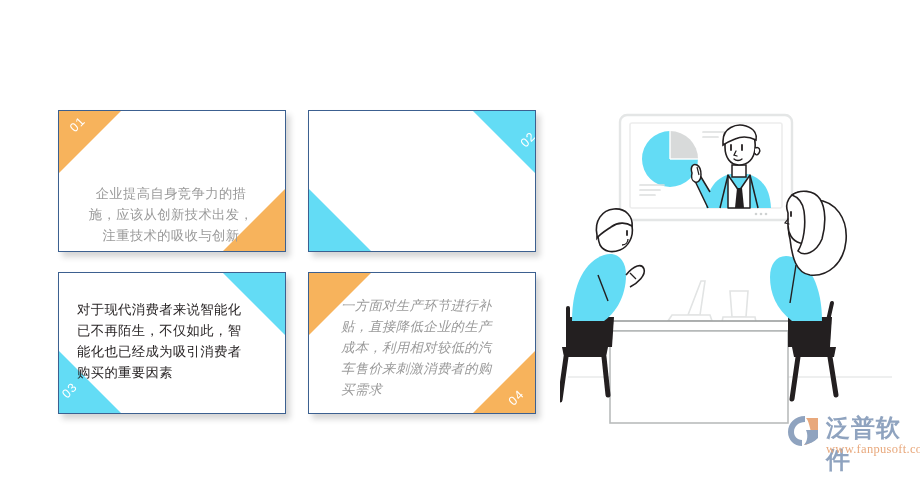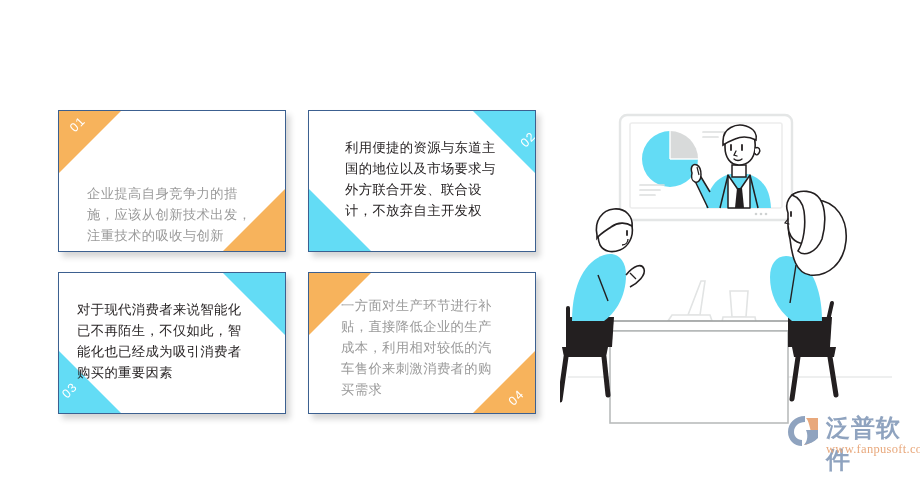--- a/index.html
+++ b/index.html
@@ -75,42 +75,41 @@
 </style>
 </head>
 <body>
 
 <div id="stage">
 
   <div class="card" style="left:58px;top:110px;width:228px;height:142px;">
     <div class="corner c-tl-orange"></div>
     <div class="corner-num num-tl">01</div>
     <div class="corner c-br-orange"></div>
-    <div class="card-text t-gray" style="top:72px;left:28px;right:18px;width:168px;">企业提高自身竞争力的措施，应该从创新技术出发，注重技术的吸收与创新</div>
+    <div class="card-text t-gray" style="top:72px;left:28px;right:18px;width:168px;text-align:center;">企业提高自身竞争力的措施，应该从创新技术出发，注重技术的吸收与创新</div>
   </div>
 
   <div class="card" style="left:308px;top:110px;width:228px;height:142px;">
     <div class="corner c-tr-cyan"></div>
     <div class="corner-num num-tr">02</div>
     <div class="corner c-bl-cyan"></div>
-    <div class="card-text t-dark" style="top:26px;left:36px;right:14px;width:152px;">利用便捷的资源与东道主国的地位以及市场要求与外方联合开发、联合设计，不放弃自主开发权</div>
   </div>
 
   <div class="card" style="left:58px;top:272px;width:228px;height:142px;">
     <div class="corner c-tr-cyan2"></div>
     <div class="corner c-bl-cyan"></div>
     <div class="corner-num num-bl">03</div>
     <div class="card-text t-dark" style="top:26px;left:18px;right:16px;width:168px;">对于现代消费者来说智能化已不再陌生，不仅如此，智能化也已经成为吸引消费者购买的重要因素</div>
   </div>
 
   <div class="card" style="left:308px;top:272px;width:228px;height:142px;">
     <div class="corner c-tl-orange2"></div>
     <div class="corner c-br-orange"></div>
     <div class="corner-num num-br">04</div>
-    <div class="card-text t-gray" style="top:22px;left:32px;right:16px;width:160px;">一方面对生产环节进行补贴，直接降低企业的生产成本，利用相对较低的汽车售价来刺激消费者的购买需求</div>
+    <div class="card-text t-gray" style="top:22px;left:32px;right:16px;width:160px;font-style:italic;">一方面对生产环节进行补贴，直接降低企业的生产成本，利用相对较低的汽车售价来刺激消费者的购买需求</div>
   </div>
 
   <div id="illo">
     <svg width="340" height="330" viewBox="0 0 340 330" xmlns="http://www.w3.org/2000/svg">
 
       <line x1="8" y1="282" x2="332" y2="282" stroke="#e9eaea" stroke-width="1.6"></line>
 
       <g>
         <rect x="60" y="20" width="172" height="105" rx="7" ry="7" fill="#ffffff" stroke="#e4e6e6" stroke-width="2.4"></rect>
         <rect x="70" y="28" width="152" height="85" rx="2" ry="2" fill="#ffffff" stroke="#ededed" stroke-width="1.6"></rect>

